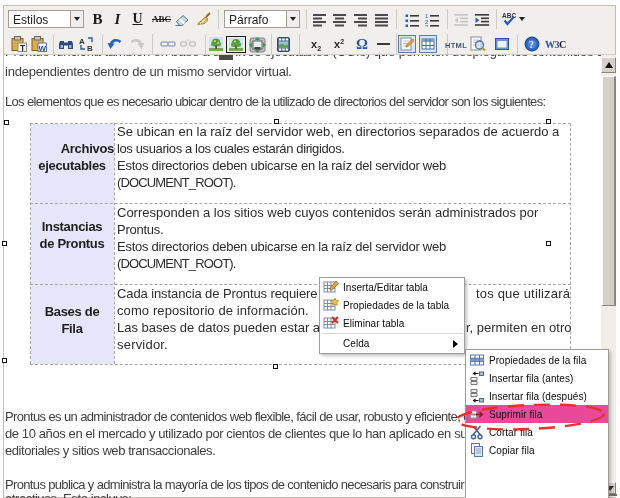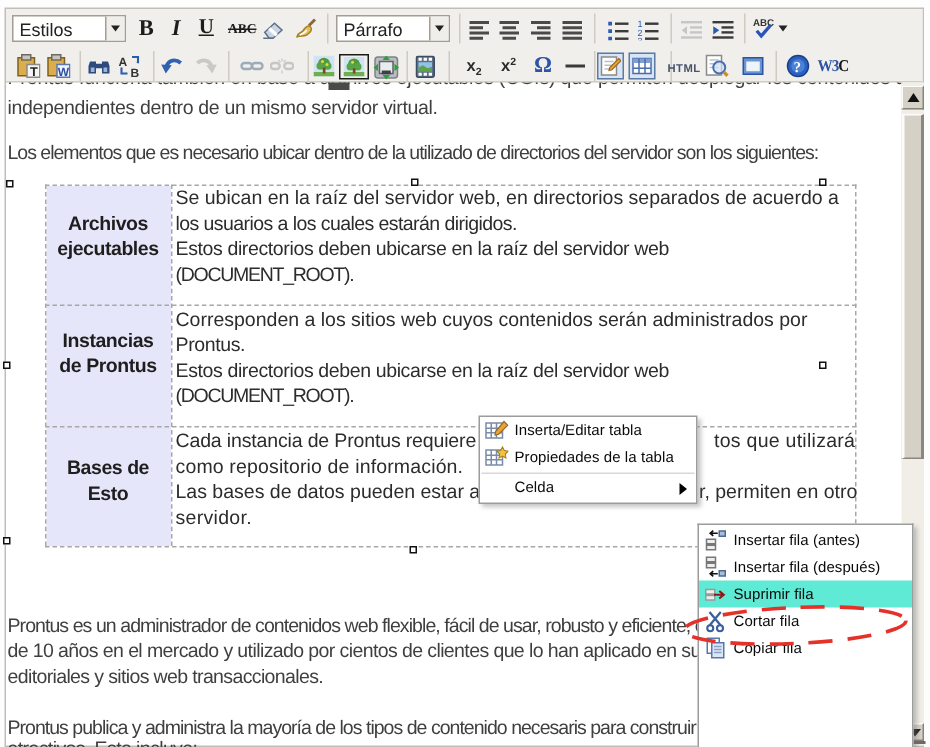--- a/index.html
+++ b/index.html
@@ -307,26 +307,26 @@
 
 <div class="ab" style="left:31px;top:124px;width:83px;height:240px;background:#e6e6fa"></div>
 <div class="dashh" style="left:30px;top:123px;width:541px"></div>
 <div class="dashh" style="left:30px;top:203px;width:541px"></div>
 <div class="dashh" style="left:30px;top:284px;width:541px"></div>
 <div class="dashh" style="left:30px;top:364px;width:541px"></div>
 <div class="dashv" style="left:30px;top:123px;height:241px"></div>
 <div class="dashv" style="left:114px;top:123px;height:241px"></div>
 <div class="dashv" style="left:570px;top:123px;height:241px"></div>
 
-<div class="ab" style="left:30px;top:141px;width:84px;text-align:center;font-weight:bold;font-size:13px;color:#1e1e1e;letter-spacing:-0.3px">Archivos</div>
+<div class="ab" style="left:30px;top:141px;width:84px;text-align:right;font-weight:bold;font-size:13px;color:#1e1e1e;letter-spacing:-0.3px">Archivos</div>
 <div class="ab" style="left:30px;top:158px;width:84px;text-align:center;font-weight:bold;font-size:13px;color:#1e1e1e;letter-spacing:-0.3px">ejecutables</div>
 <div class="ab" style="left:30px;top:219px;width:84px;text-align:center;font-weight:bold;font-size:13px;color:#1e1e1e;letter-spacing:-0.3px">Instancias</div>
 <div class="ab" style="left:30px;top:236px;width:84px;text-align:center;font-weight:bold;font-size:13px;color:#1e1e1e;letter-spacing:-0.3px">de Prontus</div>
 <div class="ab" style="left:30px;top:304px;width:84px;text-align:center;font-weight:bold;font-size:13px;color:#1e1e1e;letter-spacing:-0.3px">Bases de</div>
-<div class="ab" style="left:30px;top:321px;width:84px;text-align:center;font-weight:bold;font-size:13px;color:#1e1e1e;letter-spacing:-0.3px">Esto</div>
+<div class="ab" style="left:30px;top:321px;width:84px;text-align:center;font-weight:bold;font-size:13px;color:#1e1e1e;letter-spacing:-0.3px">Fila</div>
 
 <div class="ttx" style="left:117px;top:124px;letter-spacing:0">Se ubican en la raíz del servidor web, en directorios separados de acuerdo a</div>
 <div class="ttx" style="left:117px;top:141px;letter-spacing:-0.38px">los usuarios a los cuales estarán dirigidos.</div>
 <div class="ttx" style="left:117px;top:158px">Estos directorios deben ubicarse en la raíz del servidor web</div>
 <div class="ttx" style="left:117px;top:175px;letter-spacing:-0.85px">(DOCUMENT_ROOT).</div>
 
 <div class="ttx" style="left:117px;top:205px;letter-spacing:0">Corresponden a los sitios web cuyos contenidos serán administrados por</div>
 <div class="ttx" style="left:117px;top:222px">Prontus.</div>
 <div class="ttx" style="left:117px;top:239px">Estos directorios deben ubicarse en la raíz del servidor web</div>
 <div class="ttx" style="left:117px;top:256px;letter-spacing:-0.85px">(DOCUMENT_ROOT).</div>
@@ -381,46 +381,72 @@
         <g stroke="#7a8ba8" stroke-width="1">
           <path d="M1 6.5 h11"></path>
           <path d="M1 9.5 h11"></path>
           <path d="M4.5 3 v10"></path>
           <path d="M8 3 v10"></path>
         </g>
         <path d="M12 1 l1.2 2.4 2.6.4-1.9 1.9.4 2.6-2.3-1.2-2.3 1.2.4-2.6L8.2 3.8l2.6-.4z" fill="#f2c43c" stroke="#a87d1e" stroke-width="0.7"></path>
       </svg>
       <span class="la">Propiedades de la tabla</span>
     </div>
+<div class="mi">
+      <svg class="ic" viewBox="0 0 16 16">
+        <rect x="1" y="3" width="11" height="10" fill="#fff" stroke="#7a8ba8"></rect>
+        <g stroke="#7a8ba8" stroke-width="1">
+          <path d="M1 6.5 h11"></path>
+          <path d="M1 9.5 h11"></path>
+          <path d="M4.5 3 v10"></path>
+          <path d="M8 3 v10"></path>
+        </g>
+        <path d="M9 2 L15 8 M15 2 L9 8" stroke="#d42a1e" stroke-width="2"></path>
+      </svg>
+      <span class="la">Eliminar tabla</span>
+    </div>
 <div style="height:1px;background:#d8d8d8;margin:1px 1px"></div>
 <div class="mi" style="height:17px">
       <span class="ic"></span>
       <span class="la">Celda</span>
       <span class="arr" style="top:4.5px"></span>
     </div>
 </div>
 
 <div class="ab" style="left:465px;top:349px;width:144px;height:200px;background:#fff;border:1px solid #9c9c9c;border-bottom:none;box-shadow:2px 2px 3px rgba(110,110,110,.4);padding:1px 0">
 <div class="mi">
       <svg class="ic" viewBox="0 0 16 16">
+        <rect x="1.5" y="3" width="13" height="10" fill="#fff" stroke="#5a76a8"></rect>
+        <rect x="1.5" y="6.3" width="13" height="3.3" fill="#7f9fd0"></rect>
+        <g stroke="#5a76a8" stroke-width="1">
+          <path d="M1.5 6.3 h13"></path>
+          <path d="M1.5 9.6 h13"></path>
+          <path d="M6 3 v10"></path>
+          <path d="M10.5 3 v10"></path>
+        </g>
+      </svg>
+      <span class="la">Propiedades de la fila</span>
+    </div>
+<div class="mi">
+      <svg class="ic" viewBox="0 0 16 16">
         <path d="M2 7.5 h6 v3 h-6 z M2 11.5 h6 v3 h-6 z" fill="#eee" stroke="#777"></path>
         <rect x="10.5" y="2" width="4" height="3.5" fill="#a9bed8" stroke="#4a6a94"></rect>
         <path d="M9.5 3.5 H4.5 M6.5 1.8 L4.5 3.5 L6.5 5.2" stroke="#111" fill="none" stroke-width="1.1"></path>
       </svg>
       <span class="la">Insertar fila (antes)</span>
     </div>
 <div class="mi">
       <svg class="ic" viewBox="0 0 16 16">
         <path d="M2 1.5 h6 v3 h-6 z M2 5.5 h6 v3 h-6 z" fill="#eee" stroke="#777"></path>
         <rect x="10.5" y="10.5" width="4" height="3.5" fill="#a9bed8" stroke="#4a6a94"></rect>
         <path d="M9.5 12.5 H4.5 M6.5 10.8 L4.5 12.5 L6.5 14.2" stroke="#111" fill="none" stroke-width="1.1"></path>
       </svg>
       <span class="la">Insertar fila (después)</span>
     </div>
-<div class="mi" style="background:#5eead4">
+<div class="mi" style="background:#ec4899">
       <svg class="ic" viewBox="0 0 16 16">
         <path d="M1.5 5 h6 v3 h-6 z M1.5 9 h6 v3 h-6 z" fill="#eee" stroke="#9a9a9a"></path>
         <path d="M7 8.5 h6 m-2.5 -2.5 l3 2.5 l-3 2.5" fill="none" stroke="#8a1a1a" stroke-width="1.4"></path>
       </svg>
       <span class="la">Suprimir fila</span>
     </div>
 <div class="mi">
       <svg class="ic" viewBox="0 0 16 16">
         <path d="M4 2 L11.5 11 M11.5 2 L4 11" stroke="#3a5f9f" stroke-width="1.5" fill="none"></path>
         <circle cx="4.5" cy="12.8" r="2" fill="none" stroke="#3a5f9f" stroke-width="1.4"></circle>

